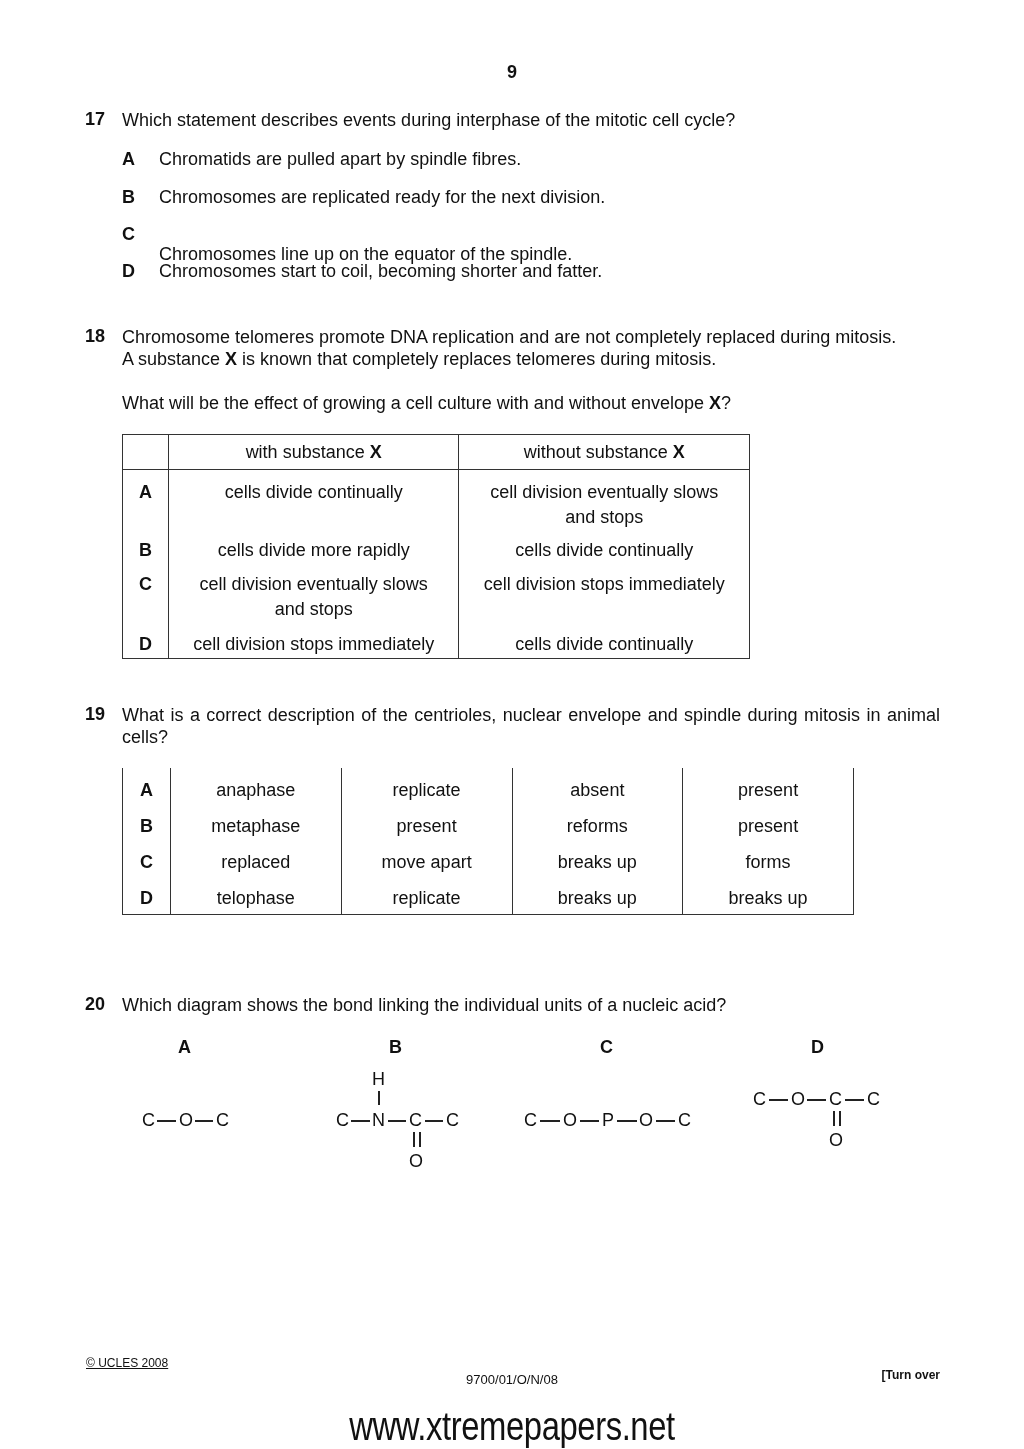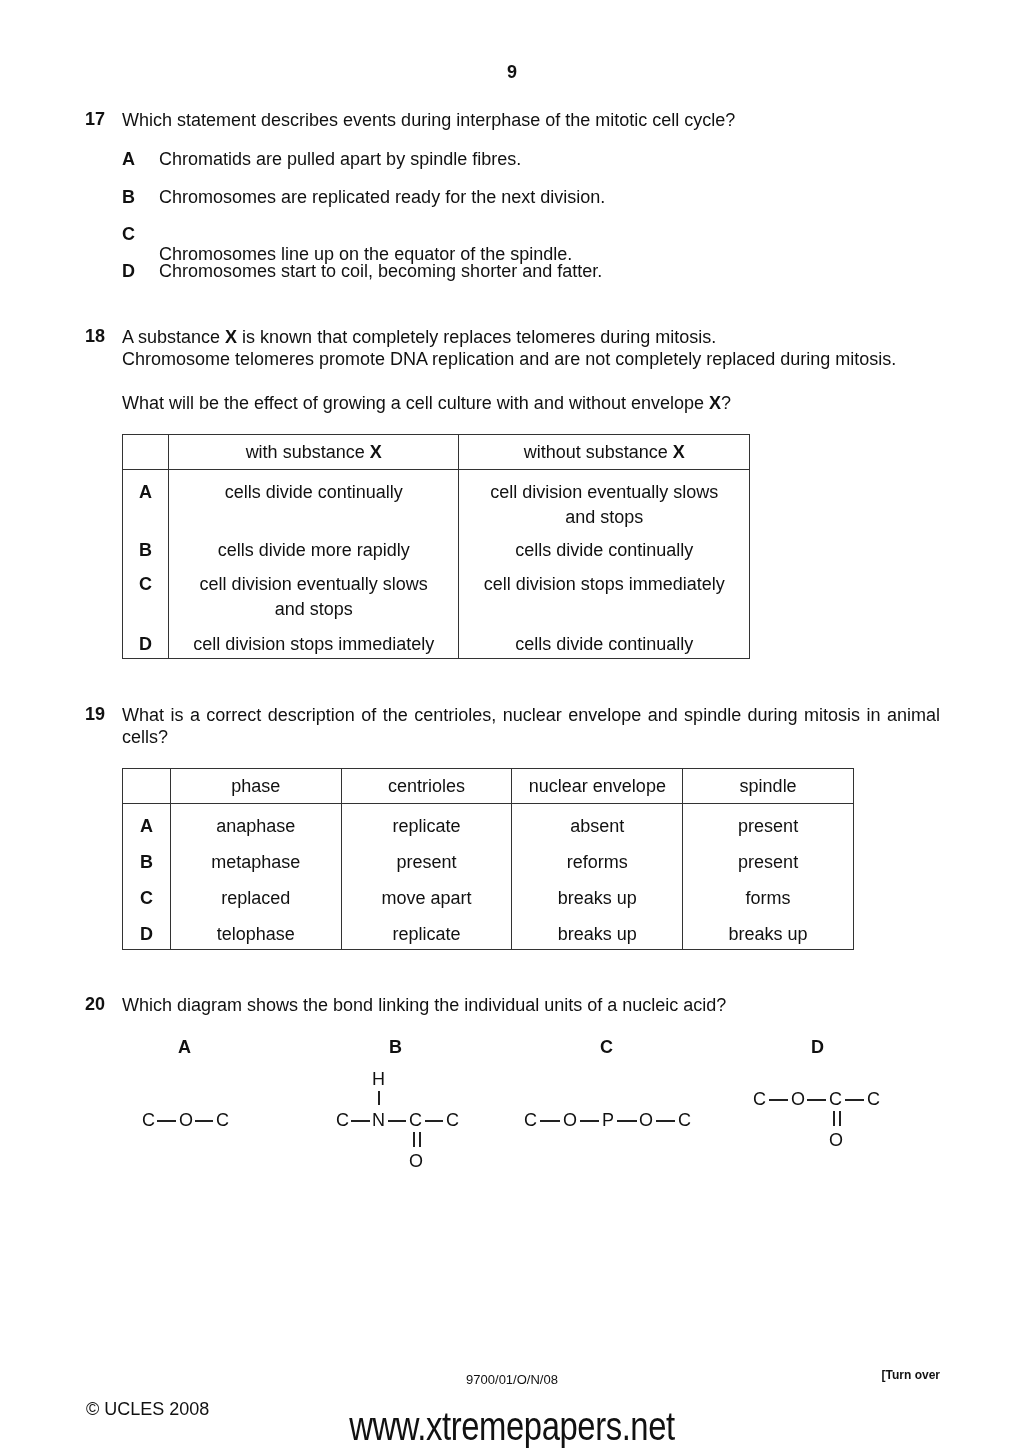--- a/index.html
+++ b/index.html
@@ -20,21 +20,21 @@
     table.grid td { border-left: 1.5px solid #333; border-right: 1.5px solid #333; text-align: center; vertical-align: top; padding: 0; line-height: 25px; }
     table.grid tr.head td { border-top: 1.5px solid #333; border-bottom: 1.5px solid #333; vertical-align: middle; }
     table.grid tr.last td { border-bottom: 1.5px solid #333; }
     td.letter { font-weight: bold; }
 
     .diag-label { position: absolute; font-weight: bold; font-size: 18px; }
     .chem { position: absolute; font-size: 18px; }
     .bond-h { position: absolute; height: 1.5px; background: #222; }
     .bond-v { position: absolute; width: 1.5px; background: #222; }
 
-    .footer-left { left: 86px; top: 1399px; font-size: 18px; }
+    .footer-left { left: 86px; top: 1356px; font-size: 12px; text-decoration: underline; }
     .footer-mid { left: 0; width: 1024px; top: 1372px; text-align: center; font-size: 13px; }
     .footer-right { right: 84px; top: 1368px; font-size: 12px; font-weight: bold; }
     .watermark { left: 0; width: 1024px; top: 1404px; text-align: center; font-size: 40px; transform: scaleX(0.82); letter-spacing: -0.5px; }
   </style>
 </head>
 <body>
 
 <div class="abs page-number">9</div>
 
 <div>
@@ -46,22 +46,22 @@
   <div class="opt-text" style="top:187px;">Chromosomes are replicated ready for the next division.</div>
   <div class="opt-letter" style="top:224px;">C</div>
   <div class="opt-text" style="top:224px;margin-top:20px;">Chromosomes line up on the equator of the spindle.</div>
   <div class="opt-letter" style="top:261px;">D</div>
   <div class="opt-text" style="top:261px;">Chromosomes start to coil, becoming shorter and fatter.</div>
 </div>
 
 <div>
   <div class="qnum" style="top:326px;">18</div>
   <div class="qtext" style="top:326px;">
+    <div>Chromosome telomeres promote DNA replication and are not completely replaced during mitosis.</div>
     <div><span>A substance </span><b>X</b><span> is known that completely replaces telomeres during mitosis.</span></div>
-    <div>Chromosome telomeres promote DNA replication and are not completely replaced during mitosis.</div>
   </div>
   <div class="qtext" style="top:392px;"><span>What will be the effect of growing a cell culture with and without envelope </span><b>X</b><span>?</span></div>
 
   <table class="grid" style="left:122px; top:434px; width:628px;">
     <colgroup>
         <col style="width:46px">
         <col style="width:291px">
         <col style="width:291px">
       </colgroup>
     <tbody>
@@ -100,27 +100,20 @@
 
   <table class="grid" style="left:122px; top:768px; width:732px;">
     <colgroup>
         <col style="width:48px">
         <col style="width:171px">
         <col style="width:171px">
         <col style="width:171px">
         <col style="width:171px">
       </colgroup>
     <tbody>
-        <tr class="head" style="height:35px;">
-      <td></td>
-      <td>phase</td>
-      <td>centrioles</td>
-      <td>nuclear envelope</td>
-      <td>spindle</td>
-    </tr>
     <tr style="height:46px;">
       <td class="letter" style="padding-top:10px;">A</td>
       <td style="padding-top:10px;">anaphase</td>
       <td style="padding-top:10px;">replicate</td>
       <td style="padding-top:10px;">absent</td>
       <td style="padding-top:10px;">present</td>
     </tr>
     <tr style="height:36px;">
       <td class="letter">B</td>
       <td>metaphase</td>

